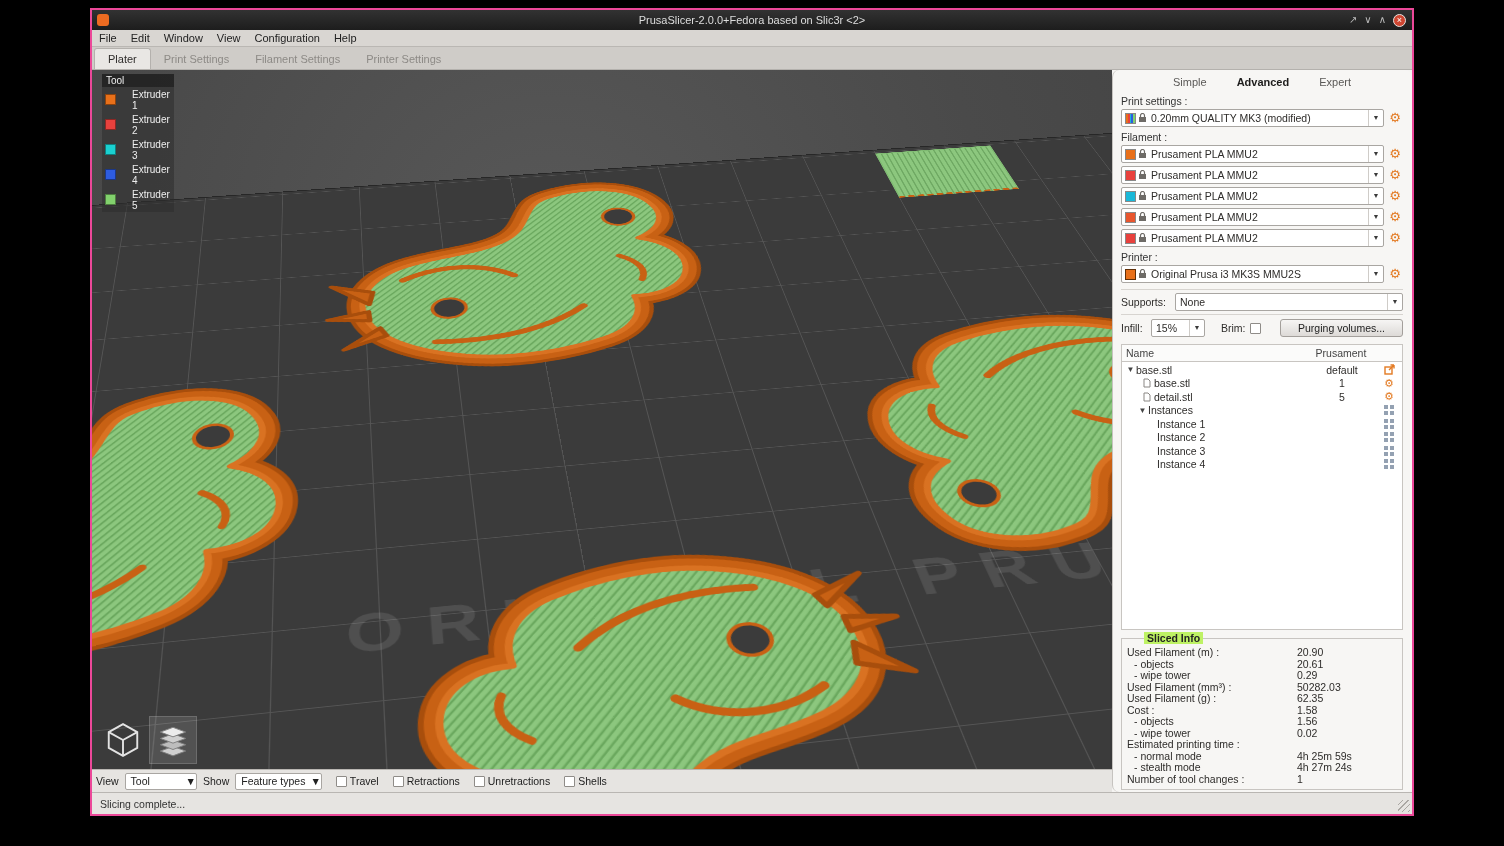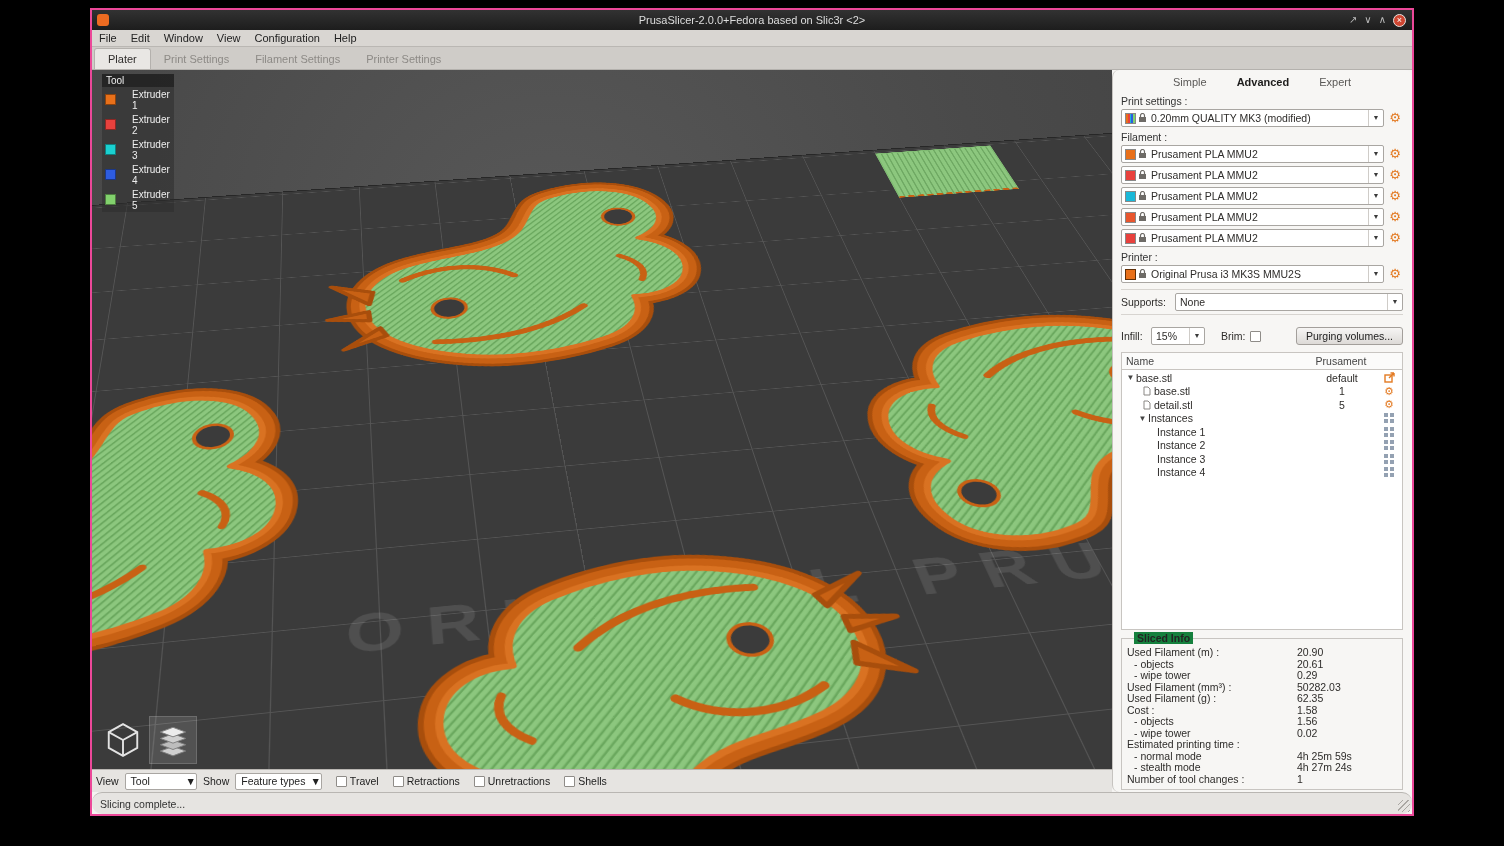--- a/index.html
+++ b/index.html
@@ -93,50 +93,50 @@
     height:18px; border-radius:2px; flex:1 1 auto; min-width:0; }
   .combo .cicons { display:flex; align-items:center; gap:2px; padding-left:3px; }
   .combo .ctext { flex:1 1 auto; padding:0 4px; white-space:nowrap; overflow:hidden; font-size:10.5px; }
   .combo .carrow { flex:0 0 15px; border-left:1px solid #cfccc8; text-align:center; font-size:7px;
     color:#3b3b3b; line-height:16px; }
   .sw { width:11px; height:11px; border:1px solid #888; flex:0 0 auto; }
   .mmswatch { background:linear-gradient(90deg,#e8701a 0 20%,#e8413d 0 40%,#1ab8d8 0 60%,#2e5ce0 0 80%,#82d16d 0); }
   .gear { flex:0 0 16px; color:#e37a22; font-size:13px; text-align:center; margin-left:3px; line-height:14px;}
   .strip { border-top:1px solid #d7d4d0; border-bottom:1px solid #d7d4d0; padding:3px 0; margin-top:4px; }
   .btn { background:linear-gradient(#f6f5f4,#dddad7); border:1px solid #a39f9b; border-radius:3px;
-    padding:2px 9px; font-size:10.5px; color:#222; }
+    padding:2px 17px; font-size:10.5px; color:#222; }
 
   
   .ol-head { display:flex; background:#fbfbfa; border:1px solid #c8c5c1; padding:2px 4px;
     color:#444; margin-top:5px; }
   .ol-body { border:1px solid #c8c5c1; border-top:none; background:#fff; flex:1 1 auto; overflow:hidden; padding-top:1px;}
   .olrow { display:flex; align-items:center; height:13.5px; padding-right:3px; }
   .olname { flex:1 1 auto; white-space:nowrap; overflow:hidden; }
   .olext { flex:0 0 74px; text-align:center; }
   .olicon { flex:0 0 20px; text-align:center; display:flex; justify-content:center; }
   .exp { width:11px; text-align:center; font-size:8px; color:#444; flex:0 0 auto;}
   .pad2{padding-left:3px;} .pad20{padding-left:21px;} .pad14{padding-left:15px;} .pad34{padding-left:35px;}
   .fico { margin-right:3px; display:inline-flex; }
   .gear-sm { color:#e37a22; font-size:11px; line-height:11px;}
 
   
   .sliced { border:1px solid #c8c5c1; margin-top:8px; padding:8px 5px 4px; position:relative; }
-  .sliced-title { position:absolute; top:-7px; left:12px; background:#15803d; padding:0 3px;
+  .sliced-title { position:absolute; top:-7px; left:22px; background:#bef264; padding:0 3px;
     font-weight:bold; color:#222; }
   .sirow { display:flex; line-height:11.5px; }
   .sirow .silabel { flex:1 1 auto; }
   .sirow .sival { flex:0 0 100px; }
   .sirow.sub .silabel { padding-left:7px; }
 
   .export-btn { margin:5px 0 2px; height:21px; background:linear-gradient(#f3f2f1,#dcd9d6);
     border:1px solid #a39f9b; border-radius:3px; font-weight:bold; font-size:11px; color:#222; width:100%; }
 
   
   .statusbar { flex:0 0 22px; background:#e6e4e1; border-top:1px solid #b9b6b2; display:flex;
-    align-items:center; font-size:10.5px; color:#333; padding:0 8px; position:relative;border-radius:10px; }
+    align-items:center; font-size:10.5px; color:#333; padding:0 8px; position:relative; }
   .grip { position:absolute; right:2px; bottom:2px; width:12px; height:12px;
     background:repeating-linear-gradient(135deg, transparent 0 3px, #aaa7a3 3px 4px); }
 </style>
 </head>
 <body>
 
 <svg width="0" height="0" style="position:absolute">
   <defs>
     <pattern id="hatch" width="7" height="7" patternUnits="userSpaceOnUse" patternTransform="rotate(45)">
       <rect width="7" height="7" fill="#8cc77e"></rect>
@@ -396,21 +396,21 @@
       </div>
 
       <div class="strip srow" style="margin-bottom:0">
         <span style="width:54px">Supports:</span>
         <div class="combo">
           <span class="ctext">None</span>
           <span class="carrow">▼</span>
         </div>
       </div>
 
-      <div class="srow" style="margin-top:12px">
+      <div class="srow" style="margin-top:4px">
         <span style="width:30px">Infill:</span>
         <div class="combo" style="flex:0 0 54px">
           <span class="ctext">15%</span>
           <span class="carrow">▼</span>
         </div>
         <span style="margin-left:16px; margin-right:4px">Brim:</span>
         <span class="cb"></span>
         <button class="btn" style="margin-left:auto">Purging volumes...</button>
       </div>
 

